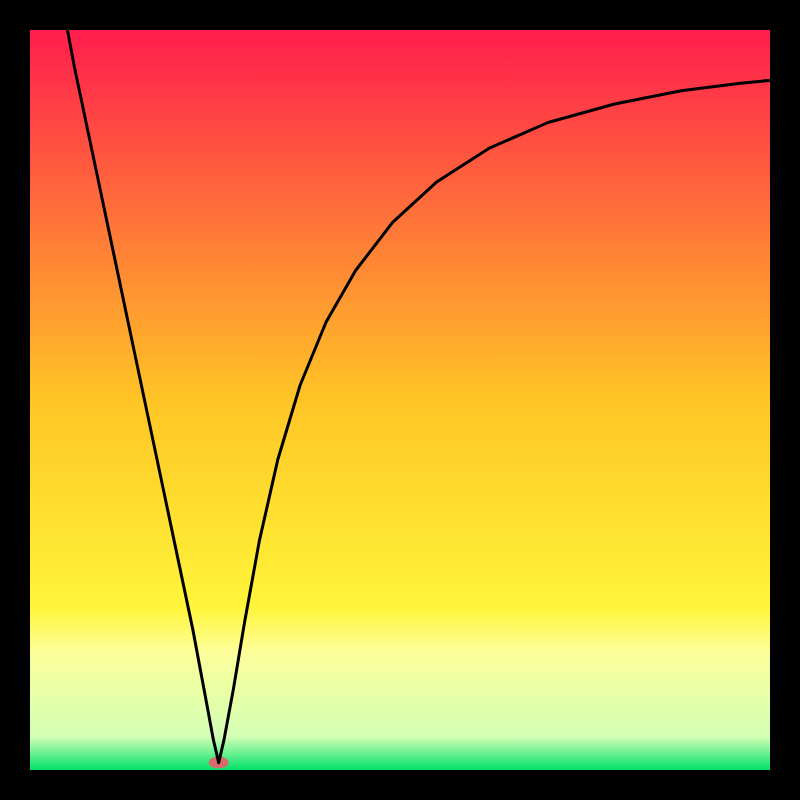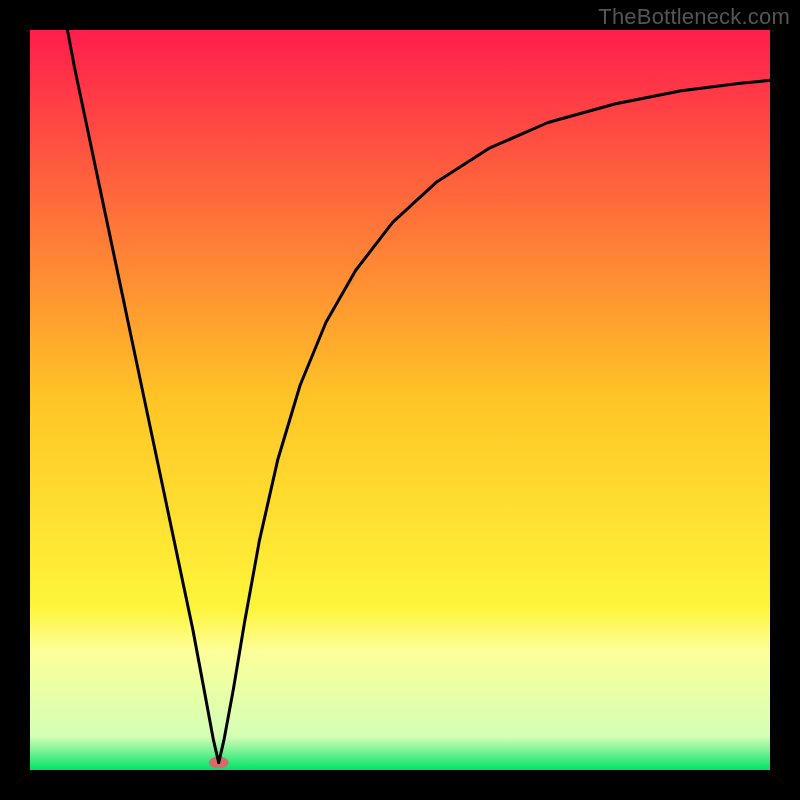--- a/index.html
+++ b/index.html
@@ -37,21 +37,20 @@
     letter-spacing: 0.2px;
     user-select: none;
   }
   svg { display: block; }
 </style>
 </head>
 <body>
 
 <div class="frame">
 
-  <div class="watermark">TheBottleneck.com</div>
 
   <div class="plot-area">
     <svg id="chart-svg" width="740" height="740" viewBox="0 0 740 740">
       <defs>
         <linearGradient id="bg-grad" x1="0" y1="0" x2="0" y2="1">
             <stop offset="0%" stop-color="#ff1d4d"></stop>
             <stop offset="50%" stop-color="#ffc526"></stop>
             <stop offset="78%" stop-color="#fff53a"></stop>
             <stop offset="84%" stop-color="#fdff9a"></stop>
             <stop offset="95.5%" stop-color="#d3ffb5"></stop>

